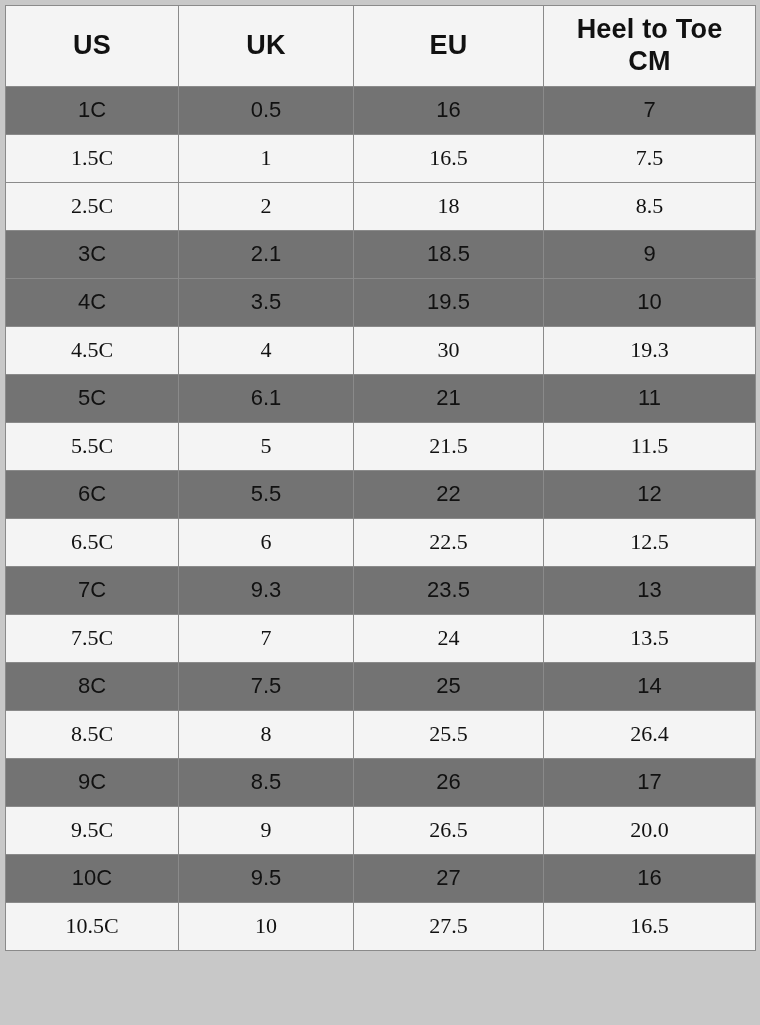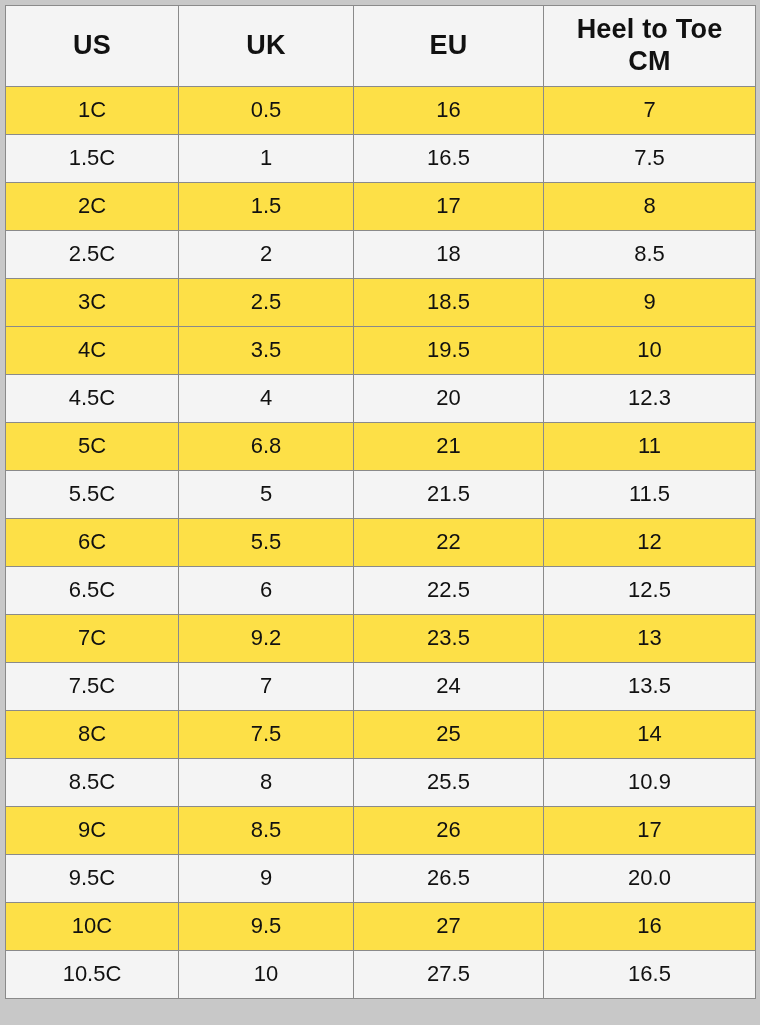--- a/index.html
+++ b/index.html
@@ -52,22 +52,22 @@
     letter-spacing: 0.2px;
   }
 
   table.size-chart tbody td {
     height: 47px;
     font-size: 22px;
     font-weight: normal;
     line-height: 1.1;
   }
 
-  table.size-chart tbody tr.row-odd td  { background: #fde047; }
-  table.size-chart tbody tr.row-even td { background: #f4f4f4; }
+  table.size-chart tbody tr.row-odd td  { background: #737373; }
+  table.size-chart tbody tr.row-even td { background: #f4f4f4; font-family: Liberation Serif, serif; }
 
   .hdr-line { display: block; }
 </style>
 </head>
 <body>
 
 <div class="chart-wrap">
   <table class="size-chart">
     <colgroup>
       <col class="col-us">
@@ -98,53 +98,47 @@
           <td>0.5</td>
           <td>16</td>
           <td>7</td>
         </tr>
         <tr class="row-even">
           <td>1.5C</td>
           <td>1</td>
           <td>16.5</td>
           <td>7.5</td>
         </tr>
-        <tr class="row-odd">
-          <td>2C</td>
-          <td>1.5</td>
-          <td>17</td>
-          <td>8</td>
-        </tr>
         <tr class="row-even">
           <td>2.5C</td>
           <td>2</td>
           <td>18</td>
           <td>8.5</td>
         </tr>
         <tr class="row-odd">
           <td>3C</td>
-          <td>2.5</td>
+          <td>2.1</td>
           <td>18.5</td>
           <td>9</td>
         </tr>
         <tr class="row-odd">
           <td>4C</td>
           <td>3.5</td>
           <td>19.5</td>
           <td>10</td>
         </tr>
         <tr class="row-even">
           <td>4.5C</td>
           <td>4</td>
-          <td>20</td>
-          <td>12.3</td>
+          <td>30</td>
+          <td>19.3</td>
         </tr>
         <tr class="row-odd">
           <td>5C</td>
-          <td>6.8</td>
+          <td>6.1</td>
           <td>21</td>
           <td>11</td>
         </tr>
         <tr class="row-even">
           <td>5.5C</td>
           <td>5</td>
           <td>21.5</td>
           <td>11.5</td>
         </tr>
         <tr class="row-odd">
@@ -154,41 +148,41 @@
           <td>12</td>
         </tr>
         <tr class="row-even">
           <td>6.5C</td>
           <td>6</td>
           <td>22.5</td>
           <td>12.5</td>
         </tr>
         <tr class="row-odd">
           <td>7C</td>
-          <td>9.2</td>
+          <td>9.3</td>
           <td>23.5</td>
           <td>13</td>
         </tr>
         <tr class="row-even">
           <td>7.5C</td>
           <td>7</td>
           <td>24</td>
           <td>13.5</td>
         </tr>
         <tr class="row-odd">
           <td>8C</td>
           <td>7.5</td>
           <td>25</td>
           <td>14</td>
         </tr>
         <tr class="row-even">
           <td>8.5C</td>
           <td>8</td>
           <td>25.5</td>
-          <td>10.9</td>
+          <td>26.4</td>
         </tr>
         <tr class="row-odd">
           <td>9C</td>
           <td>8.5</td>
           <td>26</td>
           <td>17</td>
         </tr>
         <tr class="row-even">
           <td>9.5C</td>
           <td>9</td>

